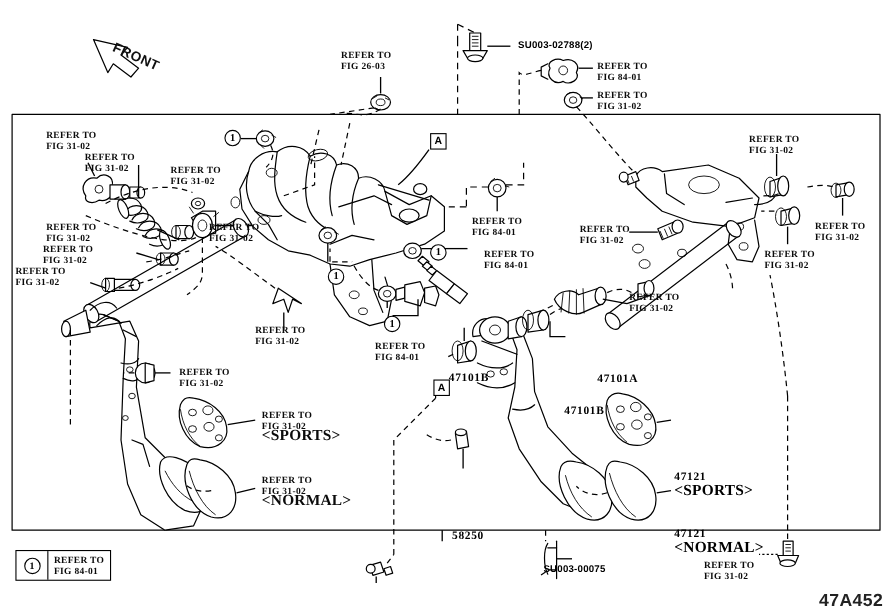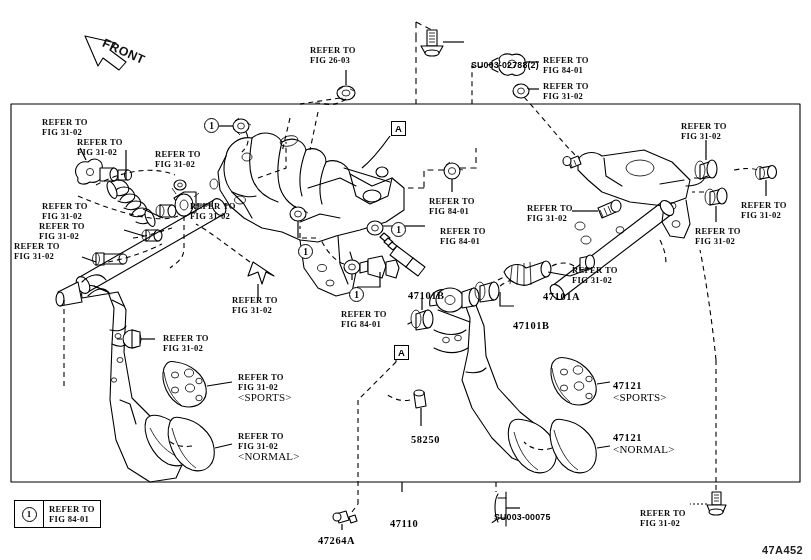--- a/index.html
+++ b/index.html
@@ -25,52 +25,53 @@
     transform-origin:0 0;
   }
   .pn{
     position:absolute;
     font-family:"Liberation Serif", serif;
     font-weight:700;
     font-size:10.4px;
     letter-spacing:0.6px;
     color:#000;
     white-space:pre;
+    margin-top:48px;
   }
   .su{
     position:absolute;
     font-family:"Liberation Sans", sans-serif;
     font-weight:700;
     font-size:8.8px;
     letter-spacing:0.2px;
     color:#000;
     white-space:pre;
   }
   .sub{
-    font-weight:400;
-    font-size:11px;
+    font-weight:700;
+    font-size:14px;
     letter-spacing:0.2px;
   }
   #front-text{
     position:absolute;
     left:106px;top:36px;
     font-family:"Liberation Sans", sans-serif;
     font-weight:700;
     font-size:12.5px;
     letter-spacing:0.4px;
     color:#111;
     transform:rotate(24deg);
     transform-origin:0 0;
   }
   #figcode{
     position:absolute;
     right:8px;bottom:4px;
     font-family:"Liberation Sans", sans-serif;
     font-weight:700;
-    font-size:11px;
+    font-size:16px;
     letter-spacing:0.4px;
     color:#222;
   }
   .legend-box{
     position:absolute;
     left:14px;top:500px;
     display:flex;align-items:stretch;
     border:1.4px solid #000;
     background:#fff;
     height:26px;
@@ -576,21 +577,21 @@
       <div class="lbl" style="left: 572px; top: 265px;"><span>REFER TO</span><br><span>FIG 31-02</span></div>
       <div class="lbl" style="left: 640px; top: 508px;"><span>REFER TO</span><br><span>FIG 31-02</span></div>
       <div class="pn" style="left: 408px; top: 290px;"><span>47101B</span></div>
       <div class="pn" style="left: 543px; top: 291px;"><span>47101A</span></div>
       <div class="pn" style="left: 513px; top: 320px;"><span>47101B</span></div>
       <div class="pn" style="left: 613px; top: 380px;"><span>47121</span><br><span class="sub">&lt;SPORTS&gt;</span></div>
       <div class="pn" style="left: 613px; top: 432px;"><span>47121</span><br><span class="sub">&lt;NORMAL&gt;</span></div>
       <div class="pn" style="left: 411px; top: 434px;"><span>58250</span></div>
       <div class="pn" style="left: 390px; top: 518px;"><span>47110</span></div>
       <div class="pn" style="left: 318px; top: 535px; text-align: right;"><span>47264A</span></div>
-      <div class="su" style="left: 471px; top: 36px; margin-top: 24px;">SU003-02788(2)</div>
+      <div class="su" style="left: 471px; top: 36px;">SU003-02788(2)</div>
       <div class="su" style="left: 494px; top: 512px;">SU003-00075</div>
       <div class="marker-circ" style="left: 204px; top: 118px;">1</div>
       <div class="marker-circ" style="left: 298px; top: 244px;">1</div>
       <div class="marker-circ" style="left: 391px; top: 222px;">1</div>
       <div class="marker-circ" style="left: 349px; top: 287px;">1</div>
       <div class="marker-sq" style="left: 391px; top: 121px;">A</div>
       <div class="marker-sq" style="left: 394px; top: 345px;">A</div>
     </div>
 
   <div id="figcode">47A452</div>

